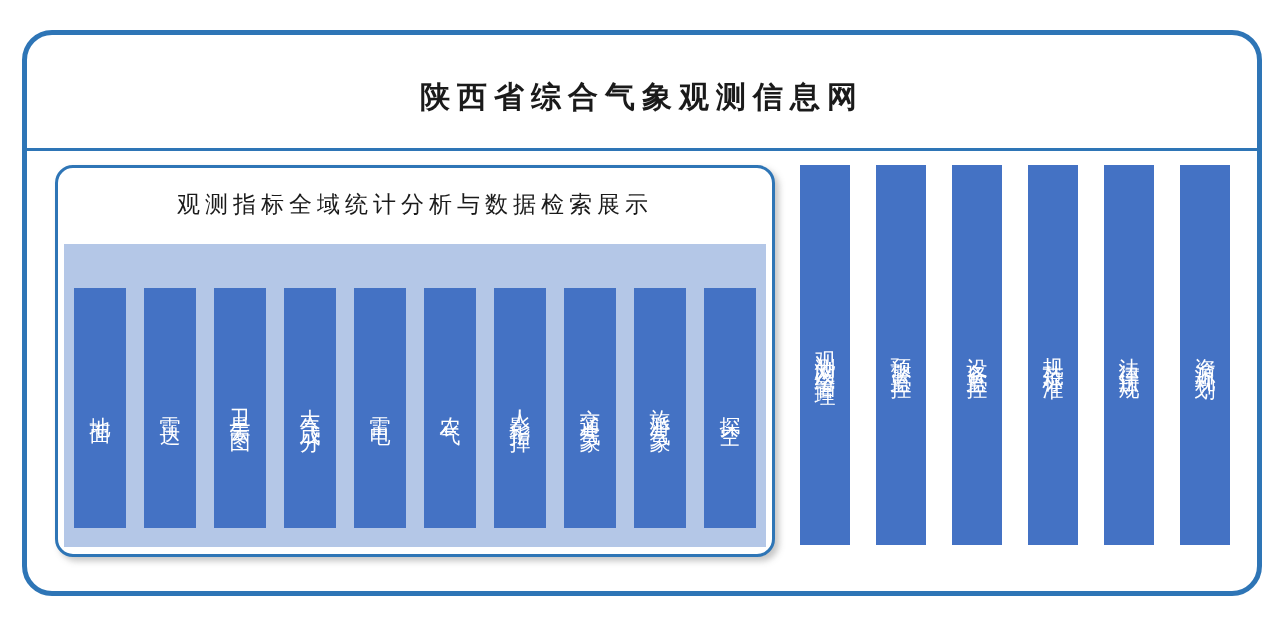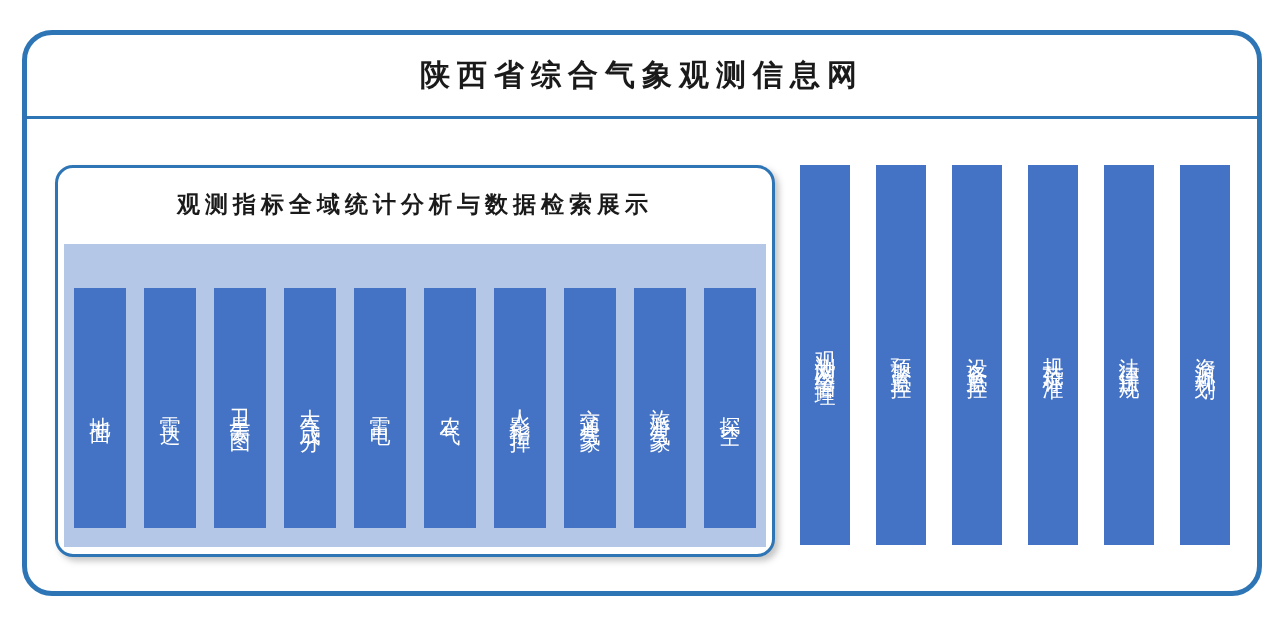--- a/index.html
+++ b/index.html
@@ -13,38 +13,38 @@
   body{
     width:1285px;height:618px;position:relative;background:#ffffff;
     font-family:"DejaVu Sans","Liberation Sans",sans-serif;
     overflow:hidden;
   }
   .outer-frame{
     position:absolute;left:22px;top:30px;width:1230px;height:556px;
     border:5px solid var(--frame-border);border-radius:30px;background:#ffffff;
   }
   .header{
-    position:absolute;left:0;top:0;width:100%;height:84px;
+    position:absolute;left:0;top:12px;width:100%;height:104px;
     border-bottom:3px solid var(--frame-border);
     display:flex;align-items:center;justify-content:center;
     box-sizing:border-box;
   }
   .main-title{
     font-size:30px;font-weight:bold;color:var(--title-text);letter-spacing:7px;
   }
   .left-panel{
     position:absolute;left:28px;top:130px;width:714px;height:386px;
     border:3px solid var(--frame-border);border-radius:18px;background:#ffffff;
     box-shadow:4px 4px 6px rgba(90,90,90,0.35);
     overflow:hidden;
   }
   .panel-title{
     position:absolute;left:0;top:0;width:100%;height:72px;
     display:flex;align-items:center;justify-content:center;
-    font-size:23px;color:var(--title-text);letter-spacing:5px;font-weight:bold;
+    font-size:23px;color:var(--title-text);letter-spacing:5px;
   }
   .panel-body{
     position:absolute;left:6px;right:6px;top:76px;bottom:7px;
     background:var(--panel-inner-bg);
     display:flex;justify-content:center;align-items:flex-start;
     gap:18px;padding-top:44px;box-sizing:border-box;
   }
   .vbar{
     width:52px;height:240px;background:var(--bar-fill);
     display:flex;align-items:center;justify-content:center;

